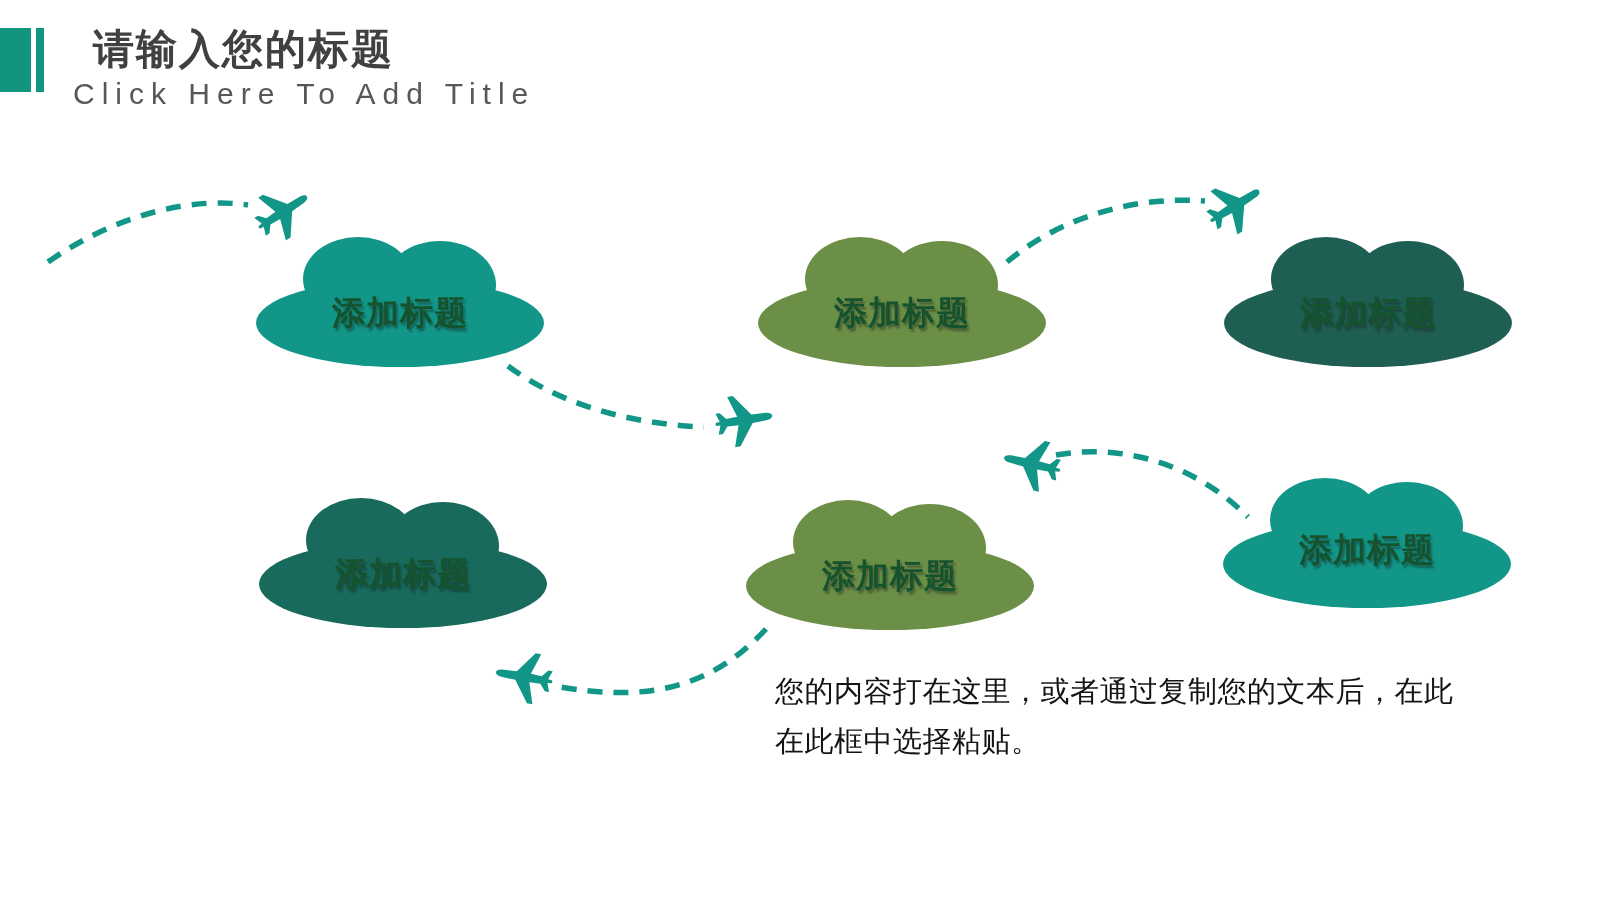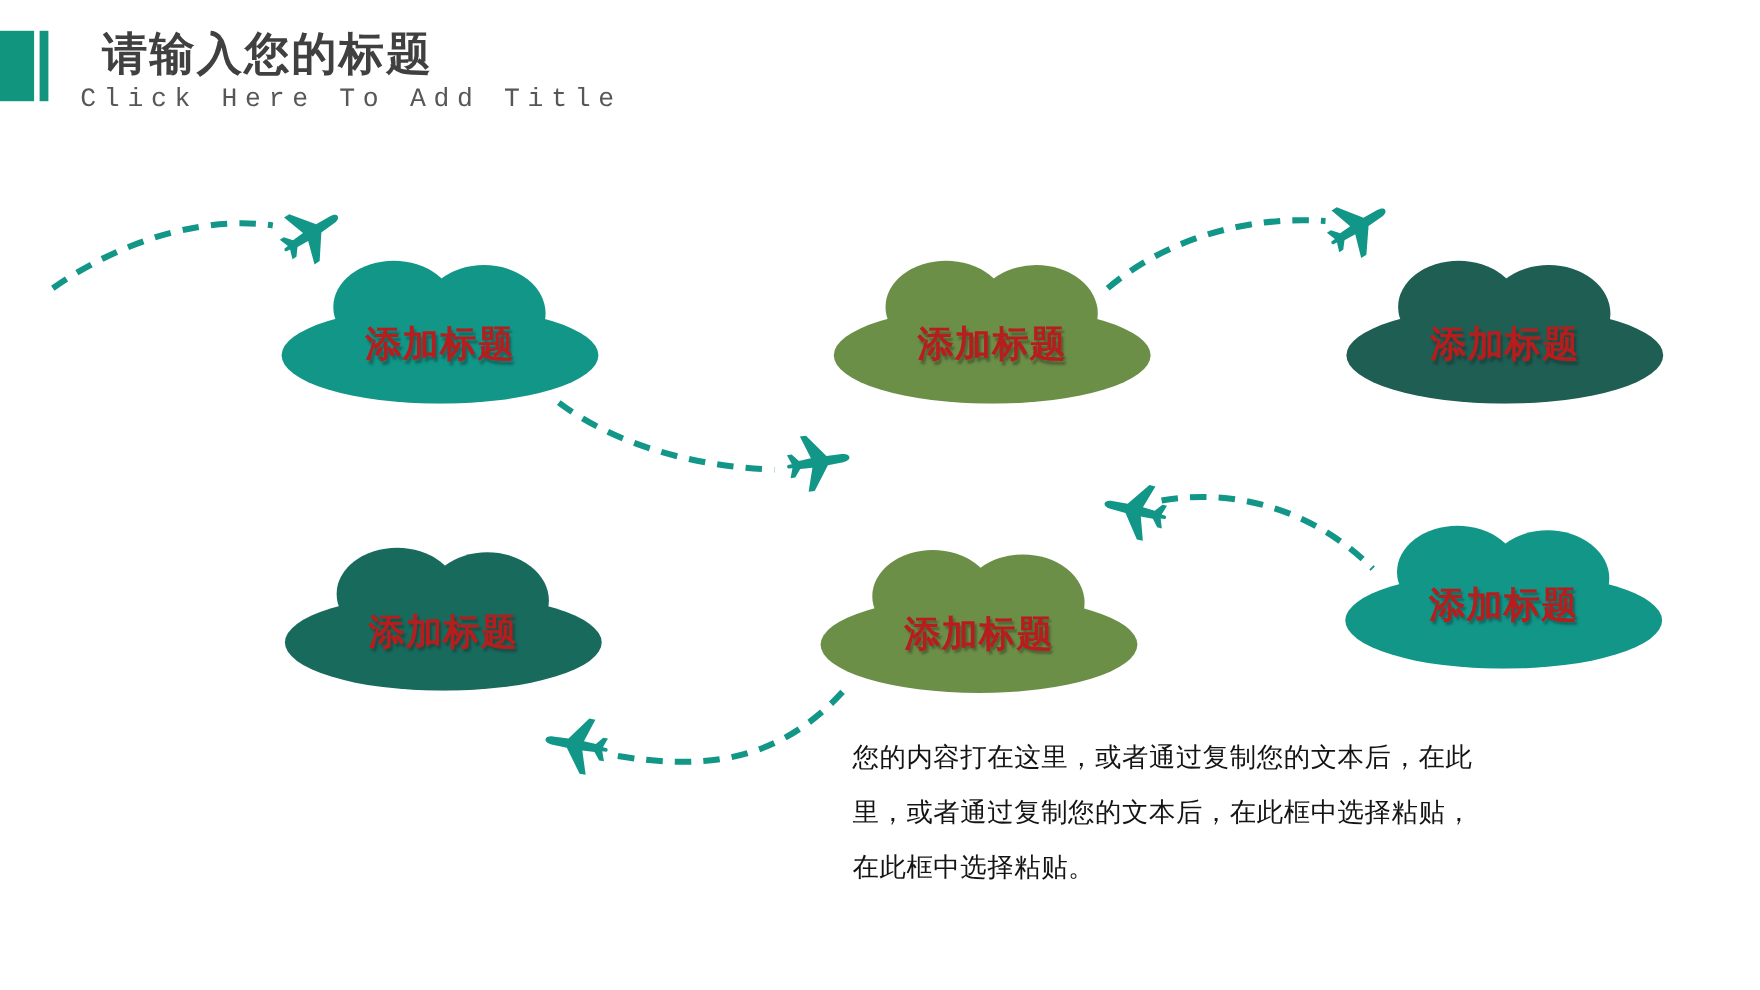--- a/index.html
+++ b/index.html
@@ -1,51 +1,51 @@
 <!DOCTYPE html>
 <html><head>
 <meta charset="utf-8">
 <style>
   html,body{margin:0;padding:0;background:#ffffff;}
   .slide{
     position:relative;width:1600px;height:900px;background:#ffffff;overflow:hidden;
-    font-family:Liberation Mono, monospace;
+    font-family:Liberation Sans, sans-serif;
   }
   
   .accent-block{position:absolute;left:0;top:28px;width:31px;height:64px;}
   .accent-bar{position:absolute;left:36px;top:28px;width:8px;height:64px;}
   .page-title{
     position:absolute;left:93px;top:22px;margin:0;
     font-size:41px;font-weight:900;color:#404040;letter-spacing:2px;white-space:nowrap;
   }
   .page-subtitle{
     position:absolute;left:73px;top:77px;
-    font-size:24px;color:#575757;letter-spacing:7px;white-space:nowrap;text-align:center;
+    font-size:30px;color:#575757;letter-spacing:7px;white-space:nowrap;text-align:center;
   }
   
   .routes-layer{position:absolute;left:0;top:0;width:1600px;height:900px;}
   
   .cloud{position:absolute;width:290px;height:140px;}
   .cloud svg{position:absolute;left:0;top:0;width:100%;height:100%;}
   .cloud-label{
     position:absolute;left:0;right:0;top:64px;text-align:center;
-    font-size:33px;font-weight:bold;color:#b91c1c;letter-spacing:1px;
+    font-size:33px;font-weight:bold;color:#14532d;letter-spacing:1px;
     text-shadow:2px 3px 2px rgba(30,30,30,0.38);
   }
   .cloud-1{left:255px;top:227px;}
   .cloud-2{left:757px;top:227px;}
   .cloud-3{left:1223px;top:227px;}
   .cloud-4{left:258px;top:488px;}
   .cloud-5{left:745px;top:490px;}
   .cloud-6{left:1222px;top:468px;}
   .cloud-6 .cloud-label{top:60px;}
   
   .body-text{
     position:absolute;left:775px;top:666px;width:700px;
-    font-size:24px;line-height:50px;color:#141414;letter-spacing:0.5px;
+    font-size:29px;line-height:50px;color:#141414;letter-spacing:0.5px;
   }
 </style>
 </head>
 <body>
 
 <div class="slide">
 
   <div class="accent-block" style="background:#12957F"></div>
   <div class="accent-bar" style="background:#12957F"></div>
   <h1 class="page-title">请输入您的标题</h1>
@@ -134,17 +134,16 @@
         <ellipse cx="103" cy="52" rx="55" ry="42"></ellipse>
         <ellipse cx="185" cy="58" rx="56" ry="44"></ellipse>
         <ellipse cx="145" cy="96" rx="144" ry="44"></ellipse>
       </g>
     </svg>
     <span class="cloud-label">添加标题</span>
   </div>
 
   <div class="body-text">
     <div>您的内容打在这里，或者通过复制您的文本后，在此</div>
-    <div>里，或者通过复制您的文本后，在此框中选择粘贴，</div>
     <div>在此框中选择粘贴。</div>
   </div>
 
 </div>
 
 </body></html>

